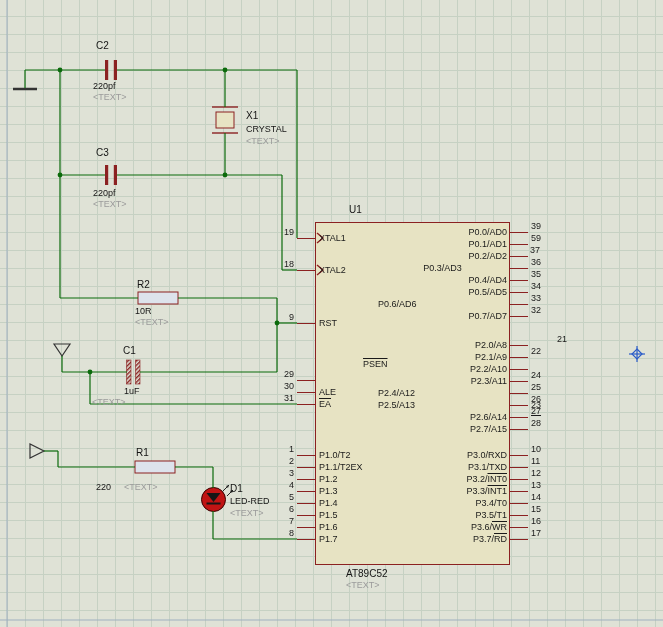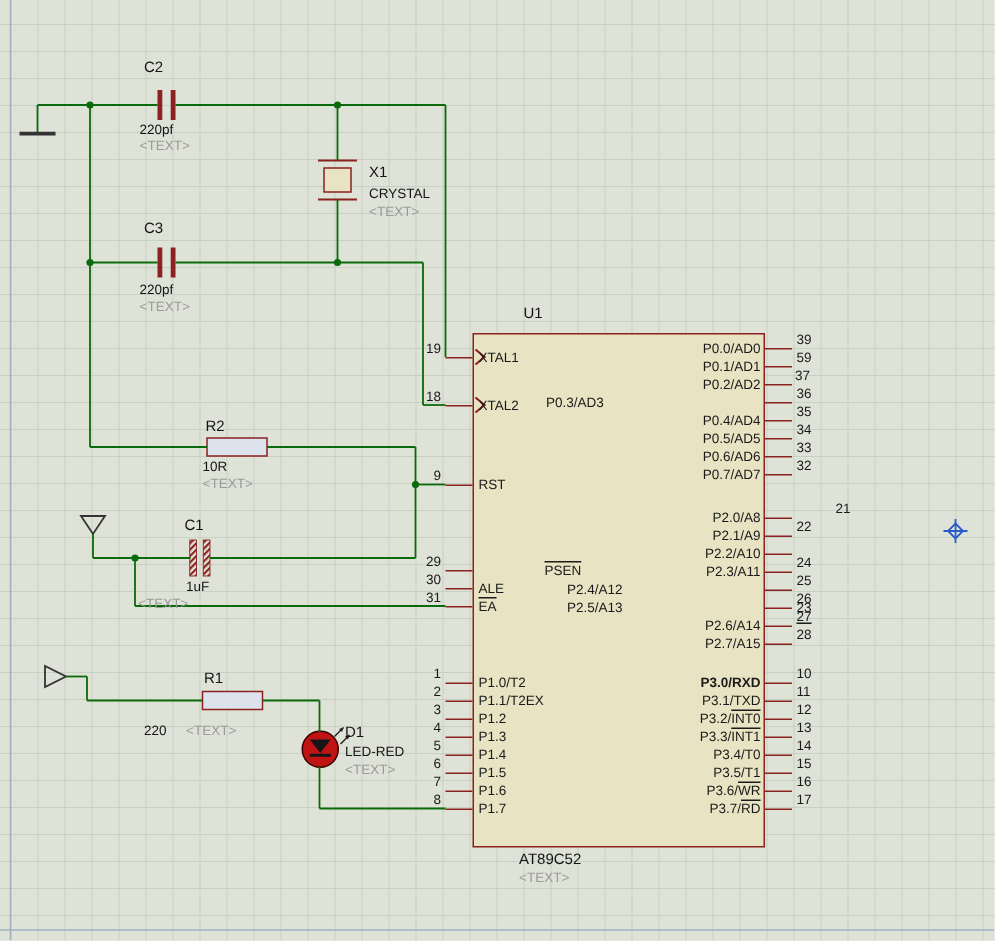--- a/index.html
+++ b/index.html
@@ -138,21 +138,21 @@
       <div class="pin-num" style="left: 260px; top: 227px; width: 34px; text-align: right;">19</div>
       <div class="pin-name" style="left: 319px; top: 233px;"><span>XTAL1</span></div>
       <div class="stub" style="left: 297px; top: 269.5px; width: 18px;"></div>
       <div class="pin-num" style="left: 260px; top: 259px; width: 34px; text-align: right;">18</div>
       <div class="pin-name" style="left: 319px; top: 265px;"><span>XTAL2</span></div>
       <div class="stub" style="left: 297px; top: 322.5px; width: 18px;"></div>
       <div class="pin-num" style="left: 260px; top: 312px; width: 34px; text-align: right;">9</div>
       <div class="pin-name" style="left: 319px; top: 318px;"><span>RST</span></div>
       <div class="stub" style="left: 297px; top: 379.5px; width: 18px;"></div>
       <div class="pin-num" style="left: 260px; top: 369px; width: 34px; text-align: right;">29</div>
-      <div class="pin-name" style="left: 319px; top: 375px; padding-left: 44px;"><span class="ov">PSEN</span></div>
+      <div class="pin-name" style="left: 319px; top: 359px; padding-left: 44px;"><span class="ov">PSEN</span></div>
       <div class="stub" style="left: 297px; top: 391.5px; width: 18px;"></div>
       <div class="pin-num" style="left: 260px; top: 381px; width: 34px; text-align: right;">30</div>
       <div class="pin-name" style="left: 319px; top: 387px;"><span>ALE</span></div>
       <div class="stub" style="left: 297px; top: 403.5px; width: 18px;"></div>
       <div class="pin-num" style="left: 260px; top: 393px; width: 34px; text-align: right;">31</div>
       <div class="pin-name" style="left: 319px; top: 399px;"><span class="ov">EA</span></div>
       <div class="stub" style="left: 297px; top: 454.5px; width: 18px;"></div>
       <div class="pin-num" style="left: 260px; top: 444px; width: 34px; text-align: right;">1</div>
       <div class="pin-name" style="left: 319px; top: 450px;"><span>P1.0/T2</span></div>
       <div class="stub" style="left: 297px; top: 466.5px; width: 18px;"></div>
@@ -180,30 +180,30 @@
       <div class="pin-num" style="left: 531px; top: 221px; width: 30px;">39</div>
       <div class="pin-name" style="left: 378px; top: 227px; width: 129px; text-align: right;"><span>P0.0/AD0</span></div>
       <div class="stub" style="left: 510px; top: 243.5px; width: 18px;"></div>
       <div class="pin-num" style="left: 531px; top: 233px; width: 30px;">59</div>
       <div class="pin-name" style="left: 378px; top: 239px; width: 129px; text-align: right;"><span>P0.1/AD1</span></div>
       <div class="stub" style="left: 510px; top: 255.5px; width: 18px;"></div>
       <div class="pin-num" style="left: 530px; top: 245px; width: 30px;">37</div>
       <div class="pin-name" style="left: 378px; top: 251px; width: 129px; text-align: right;"><span>P0.2/AD2</span></div>
       <div class="stub" style="left: 510px; top: 267.5px; width: 18px;"></div>
       <div class="pin-num" style="left: 531px; top: 257px; width: 30px;">36</div>
-      <div class="pin-name" style="left: 364px; top: 263px; width: 129px; text-align: left;"><span>P0.3/AD3</span></div>
+      <div class="pin-name" style="left: 378px; top: 263px; width: 129px; text-align: center;"><span>P0.3/AD3</span></div>
       <div class="stub" style="left: 510px; top: 279.5px; width: 18px;"></div>
       <div class="pin-num" style="left: 531px; top: 269px; width: 30px;">35</div>
       <div class="pin-name" style="left: 378px; top: 275px; width: 129px; text-align: right;"><span>P0.4/AD4</span></div>
       <div class="stub" style="left: 510px; top: 291.5px; width: 18px;"></div>
       <div class="pin-num" style="left: 531px; top: 281px; width: 30px;">34</div>
       <div class="pin-name" style="left: 378px; top: 287px; width: 129px; text-align: right;"><span>P0.5/AD5</span></div>
       <div class="stub" style="left: 510px; top: 303.5px; width: 18px;"></div>
       <div class="pin-num" style="left: 531px; top: 293px; width: 30px;">33</div>
-      <div class="pin-name" style="left: 378px; top: 299px; width: 129px; text-align: right;"><span>P0.6/AD6</span></div>
+      <div class="pin-name" style="left: 378px; top: 299px; width: 129px; "><span>P0.6/AD6</span></div>
       <div class="stub" style="left: 510px; top: 315.5px; width: 18px;"></div>
       <div class="pin-num" style="left: 531px; top: 305px; width: 30px;">32</div>
       <div class="pin-name" style="left: 378px; top: 311px; width: 129px; text-align: right;"><span>P0.7/AD7</span></div>
       <div class="stub" style="left: 510px; top: 344.5px; width: 18px;"></div>
       <div class="pin-num" style="left: 531px; top: 334px; width: 30px; margin-left: 26px;">21</div>
       <div class="pin-name" style="left: 378px; top: 340px; width: 129px; text-align: right;"><span>P2.0/A8</span></div>
       <div class="stub" style="left: 510px; top: 356.5px; width: 18px;"></div>
       <div class="pin-num" style="left: 531px; top: 346px; width: 30px;">22</div>
       <div class="pin-name" style="left: 378px; top: 352px; width: 129px; text-align: right;"><span>P2.1/A9</span></div>
       <div class="stub" style="left: 510px; top: 368.5px; width: 18px;"></div>
@@ -219,21 +219,21 @@
       <div class="pin-num" style="left: 531px; top: 394px; width: 30px;">26</div>
       <div class="pin-name" style="left: 378px; top: 400px; width: 129px; text-align: left;"><span>P2.5/A13</span></div>
       <div class="stub" style="left: 510px; top: 416.5px; width: 18px;"></div>
       <div class="pin-num" style="left: 531px; top: 406px; width: 30px; text-decoration: underline;">27</div>
       <div class="pin-name" style="left: 378px; top: 412px; width: 129px; text-align: right;"><span>P2.6/A14</span></div>
       <div class="stub" style="left: 510px; top: 428.5px; width: 18px;"></div>
       <div class="pin-num" style="left: 531px; top: 418px; width: 30px;">28</div>
       <div class="pin-name" style="left: 378px; top: 424px; width: 129px; text-align: right;"><span>P2.7/A15</span></div>
       <div class="stub" style="left: 510px; top: 454.5px; width: 18px;"></div>
       <div class="pin-num" style="left: 531px; top: 444px; width: 30px;">10</div>
-      <div class="pin-name" style="left: 378px; top: 450px; width: 129px; text-align: right; font-weight: bold;"><span>P3.0/RXD</span></div>
+      <div class="pin-name" style="left: 378px; top: 450px; width: 129px; text-align: right;"><span>P3.0/RXD</span></div>
       <div class="stub" style="left: 510px; top: 466.5px; width: 18px;"></div>
       <div class="pin-num" style="left: 531px; top: 456px; width: 30px;">11</div>
       <div class="pin-name" style="left: 378px; top: 462px; width: 129px; text-align: right;"><span>P3.1/TXD</span></div>
       <div class="stub" style="left: 510px; top: 478.5px; width: 18px;"></div>
       <div class="pin-num" style="left: 531px; top: 468px; width: 30px;">12</div>
       <div class="pin-name" style="left: 378px; top: 474px; width: 129px; text-align: right;"><span>P3.2/</span><span class="ov">INT0</span></div>
       <div class="stub" style="left: 510px; top: 490.5px; width: 18px;"></div>
       <div class="pin-num" style="left: 531px; top: 480px; width: 30px;">13</div>
       <div class="pin-name" style="left: 378px; top: 486px; width: 129px; text-align: right;"><span>P3.3/</span><span class="ov">INT1</span></div>
       <div class="stub" style="left: 510px; top: 502.5px; width: 18px;"></div>

